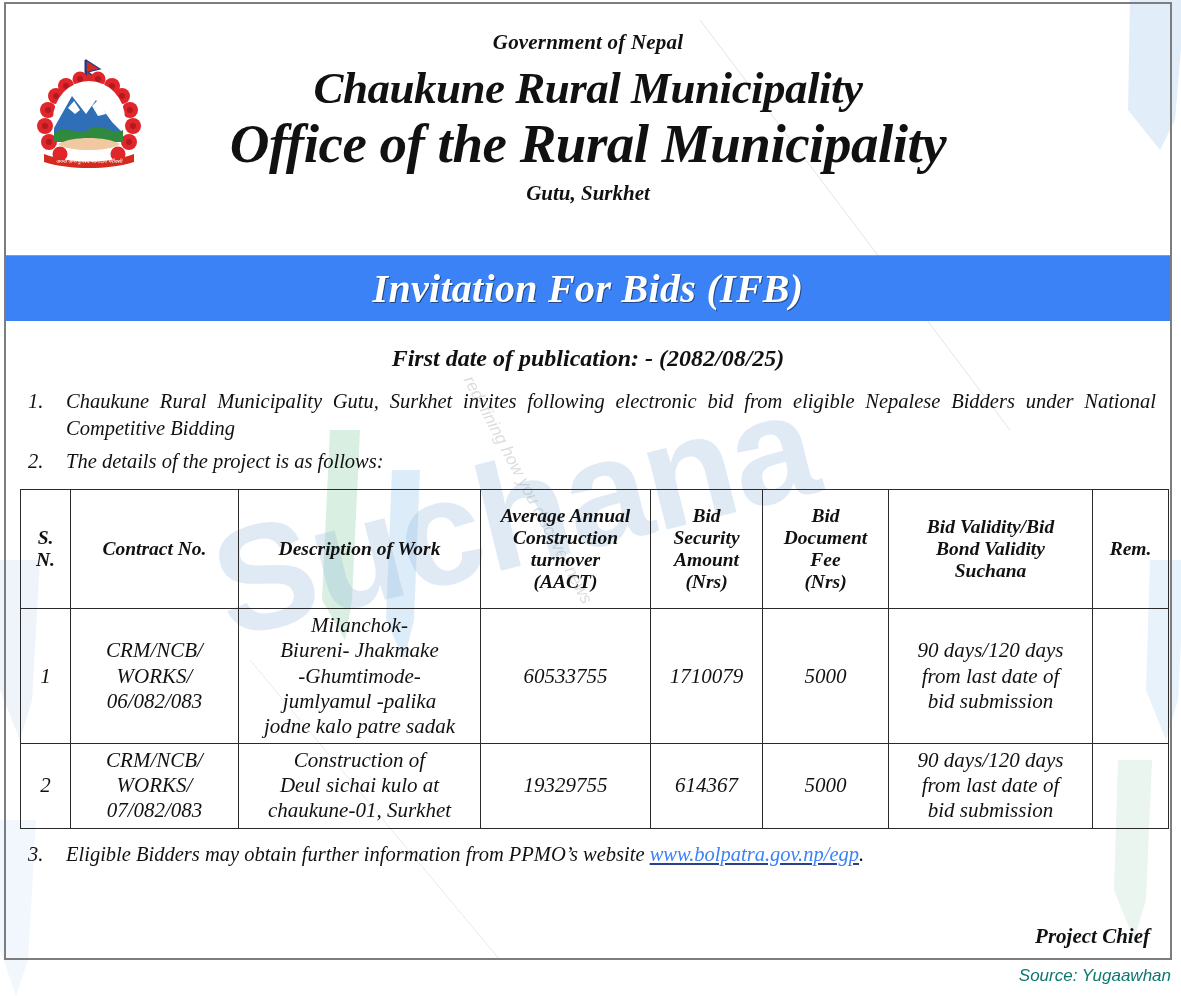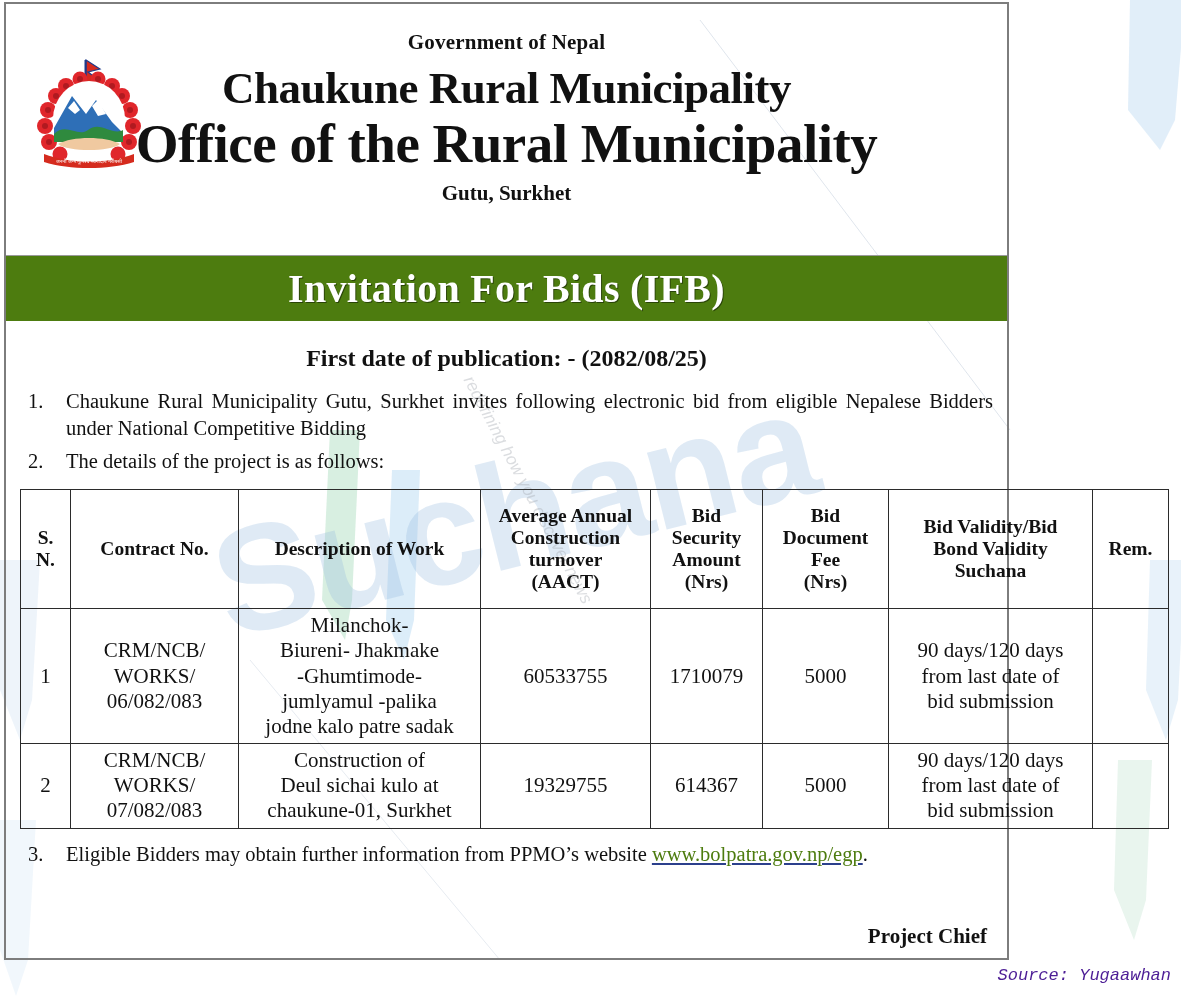--- a/index.html
+++ b/index.html
@@ -43,26 +43,27 @@
     font-style: italic;
     color: rgba(165, 170, 178, 0.40);
     white-space: nowrap;
   }
 
   
   .sheet {
     position: absolute;
     left: 4px;
     top: 2px;
-    width: 1005px;
+    width: 1168px;
     height: 958px;
     border: 2px solid #7d7d7d;
     box-sizing: border-box;
     background: transparent;
     z-index: 1;
+    font-style: italic;
   }
 
   
   .letterhead {
     position: relative;
     height: 252px;
     box-sizing: border-box;
     border-bottom: 1px solid #9a9a9a;
   }
   .emblem {
@@ -95,21 +96,21 @@
     letter-spacing: -0.5px;
   }
   .addr-line {
     font-size: 21px;
     font-weight: bold;
     margin-top: 6px;
   }
 
   
   .banner {
-    background: #4d7c0f;
+    background: #3b82f6;
     height: 65px;
     display: flex;
     align-items: center;
     justify-content: center;
   }
   .banner-title {
     color: #ffffff;
     font-size: 40px;
     font-weight: bold;
     letter-spacing: 0.3px;
@@ -141,21 +142,21 @@
     line-height: 1.32;
     margin-bottom: 6px;
   }
   ol.clauses > li .num {
     position: absolute;
     left: 8px;
     top: 0;
   }
   .justify { text-align: justify; }
   .clause-link {
-    color: #4d7c0f;
+    color: #3b82f6;
     text-decoration: underline;
     text-decoration-color: #2b3f8c;
     text-underline-offset: 2px;
   }
 
   
   table.bids {
     width: 1140px;
     margin: 14px 0 0 0;
     border-collapse: collapse;
@@ -196,24 +197,24 @@
     text-align: right;
     font-size: 21px;
     font-weight: bold;
     margin-top: 56px;
     padding-right: 6px;
   }
   .source {
     position: absolute;
     right: 10px;
     top: 966px;
-    font-family: Liberation Mono, monospace;
+    font-family: Liberation Sans, sans-serif;
     font-style: italic;
     font-size: 17px;
-    color: #4c1d95;
+    color: #0f766e;
     z-index: 2;
   }
 </style>
 </head>
 <body>
 
 <div id="page">
 
   <div class="wm-layer">
 

